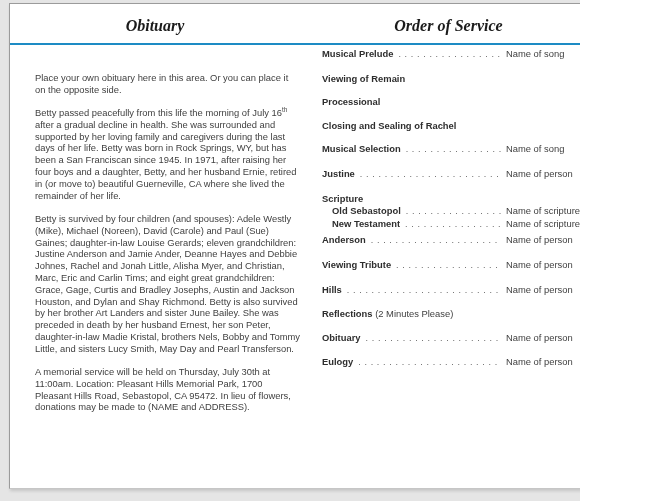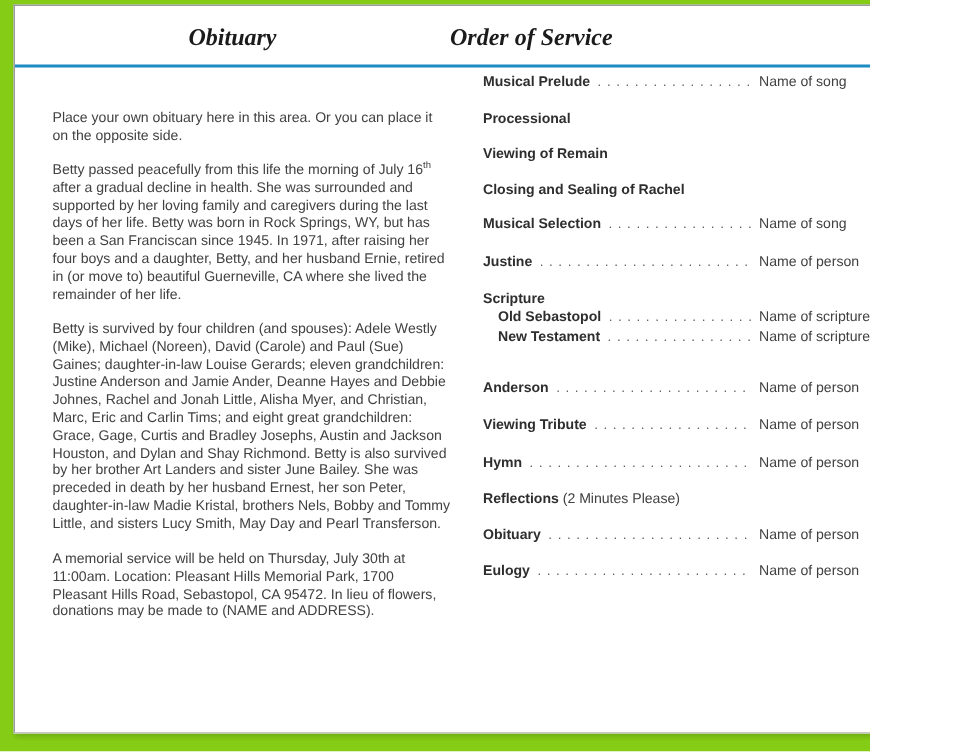--- a/index.html
+++ b/index.html
@@ -1,42 +1,42 @@
 <!DOCTYPE html>
 <html style="--rule: #1d8bc4; --side: #1186c8; --side-text: #101e30; --body-text: #414141;"><head>
 <meta charset="utf-8">
 <style>
   :root{
     --rule:#1d8bc4; --side:#1186c8; --side-text:#101e30;
     --body-text:#414141; --label-text:#2e2e2e; --title-text:#1b1b1b;
   }
   html,body{margin:0;padding:0;background:#ffffff;}
-  .canvas{position:relative;width:580px;height:501px;background:#84cc16;overflow:hidden;
+  .canvas{position:relative;width:580px;height:501px;background:#e5e5e5;overflow:hidden;
           font-family:"Liberation Sans",sans-serif;text-decoration:underline;}
   .page{position:absolute;left:9px;top:3px;width:634px;height:486px;background:#ffffff;
         border:1px solid #9b9b9b;border-right:none;border-bottom-color:#c6c6c6;
         box-shadow:1px 2px 3px rgba(0,0,0,.14);box-sizing:border-box;}
   .rule{position:absolute;left:10px;top:43px;width:587px;height:2px;background:var(--rule);}
   .col-title{position:absolute;top:17px;margin:0;font-family:"Liberation Serif",serif;
              font-style:italic;font-weight:bold;font-size:16px;color:var(--title-text);}
   .col-title.left{left:10px;width:290px;text-align:center;}
-  .col-title.right{left:300px;width:297px;text-align:left;}
+  .col-title.right{left:300px;width:297px;text-align:center;}
   .left-col{position:absolute;left:35px;top:72px;width:266px;font-size:9.4px;
             line-height:11.8px;color:var(--body-text);}
   .left-col p{margin:0 0 11.5px 0;}
   .left-col sup{font-size:6.3px;vertical-align:super;line-height:0;}
   .right-col{position:absolute;left:322px;top:48px;width:266px;color:var(--body-text);
              font-size:9.4px;line-height:11px;}
   .svc-row{display:flex;align-items:baseline;margin-bottom:12.6px;}
   .svc-label{flex:0 0 auto;font-weight:bold;color:var(--label-text);}
   .svc-suffix{flex:0 0 auto;white-space:pre;color:var(--body-text);}
   .dots{flex:1 1 auto;overflow:hidden;white-space:nowrap;color:#5f5f5f;
         font-size:9px;letter-spacing:.6px;margin:0 5px;}
   .svc-value{flex:0 0 auto;width:82px;color:var(--body-text);}
-  .svc-group{margin-bottom:22px;}
+  .svc-group{margin-bottom:4px;}
   .svc-group .svc-row{margin-bottom:1.4px;}
   .svc-group .svc-row.sub{padding-left:10px;}
   .sidebar{position:absolute;left:597px;top:0;width:47px;height:490px;background:var(--side);
            box-shadow:2px 2px 4px rgba(0,0,0,.25);box-sizing:border-box;padding-top:52px;
            font-family:"Liberation Serif",serif;}
   .sb-word{margin-bottom:24px;}
   .sb-letter{height:22px;line-height:22px;text-align:center;font-size:17px;
              color:var(--side-text);}
 </style>
 </head>
@@ -53,24 +53,24 @@
       <p><span>Betty is survived by four children (and spouses): Adele Westly (Mike), Michael (Noreen), David (Carole) and Paul (Sue) Gaines;  daughter-in-law Louise Gerards;  eleven grandchildren: Justine Anderson and Jamie Ander, Deanne Hayes and Debbie Johnes, Rachel and Jonah Little, Alisha Myer, and Christian, Marc, Eric and Carlin Tims;  and eight great grandchildren: Grace, Gage, Curtis and Bradley Josephs, Austin and Jackson Houston, and Dylan and Shay Richmond.  Betty is also survived by her brother Art Landers and sister June Bailey.  She was preceded in death by her husband Ernest, her son Peter, daughter-in-law Madie Kristal, brothers Nels, Bobby and Tommy Little, and sisters Lucy Smith, May Day and Pearl Transferson.</span></p>
       <p><span>A memorial service will be held on Thursday, July 30th at 11:00am.  Location:  Pleasant Hills Memorial Park, 1700 Pleasant Hills Road, Sebastopol, CA 95472.  In lieu of flowers, donations may be made to (NAME and ADDRESS).</span></p>
     </div>
   <div class="right-col" id="service-list">
       <div class="svc-row">
         <span class="svc-label">Musical Prelude</span>
         <span class="dots">. . . . . . . . . . . . . . . . . . . . . . . . . . . . . . . . . . . . . . . . . . . . . . . . . . . . . . . . . . . .</span>
         <span class="svc-value">Name of song</span>
       </div>
       <div class="svc-row">
-        <span class="svc-label">Processional</span>
+        <span class="svc-label">Viewing of Remain</span>
       </div>
       <div class="svc-row">
-        <span class="svc-label">Viewing of Remain</span>
+        <span class="svc-label">Processional</span>
       </div>
       <div class="svc-row">
         <span class="svc-label">Closing and Sealing of Rachel</span>
       </div>
       <div class="svc-row">
         <span class="svc-label">Musical Selection</span>
         <span class="dots">. . . . . . . . . . . . . . . . . . . . . . . . . . . . . . . . . . . . . . . . . . . . . . . . . . . . . . . . . . . .</span>
         <span class="svc-value">Name of song</span>
       </div>
       <div class="svc-row">
@@ -97,21 +97,21 @@
         <span class="svc-label">Anderson</span>
         <span class="dots">. . . . . . . . . . . . . . . . . . . . . . . . . . . . . . . . . . . . . . . . . . . . . . . . . . . . . . . . . . . .</span>
         <span class="svc-value">Name of person</span>
       </div>
       <div class="svc-row">
         <span class="svc-label">Viewing Tribute</span>
         <span class="dots">. . . . . . . . . . . . . . . . . . . . . . . . . . . . . . . . . . . . . . . . . . . . . . . . . . . . . . . . . . . .</span>
         <span class="svc-value">Name of person</span>
       </div>
       <div class="svc-row">
-        <span class="svc-label">Hymn</span>
+        <span class="svc-label">Hills</span>
         <span class="dots">. . . . . . . . . . . . . . . . . . . . . . . . . . . . . . . . . . . . . . . . . . . . . . . . . . . . . . . . . . . .</span>
         <span class="svc-value">Name of person</span>
       </div>
       <div class="svc-row">
         <span class="svc-label">Reflections</span>
         <span class="svc-suffix"> (2 Minutes Please)</span>
       </div>
       <div class="svc-row">
         <span class="svc-label">Obituary</span>
         <span class="dots">. . . . . . . . . . . . . . . . . . . . . . . . . . . . . . . . . . . . . . . . . . . . . . . . . . . . . . . . . . . .</span>

